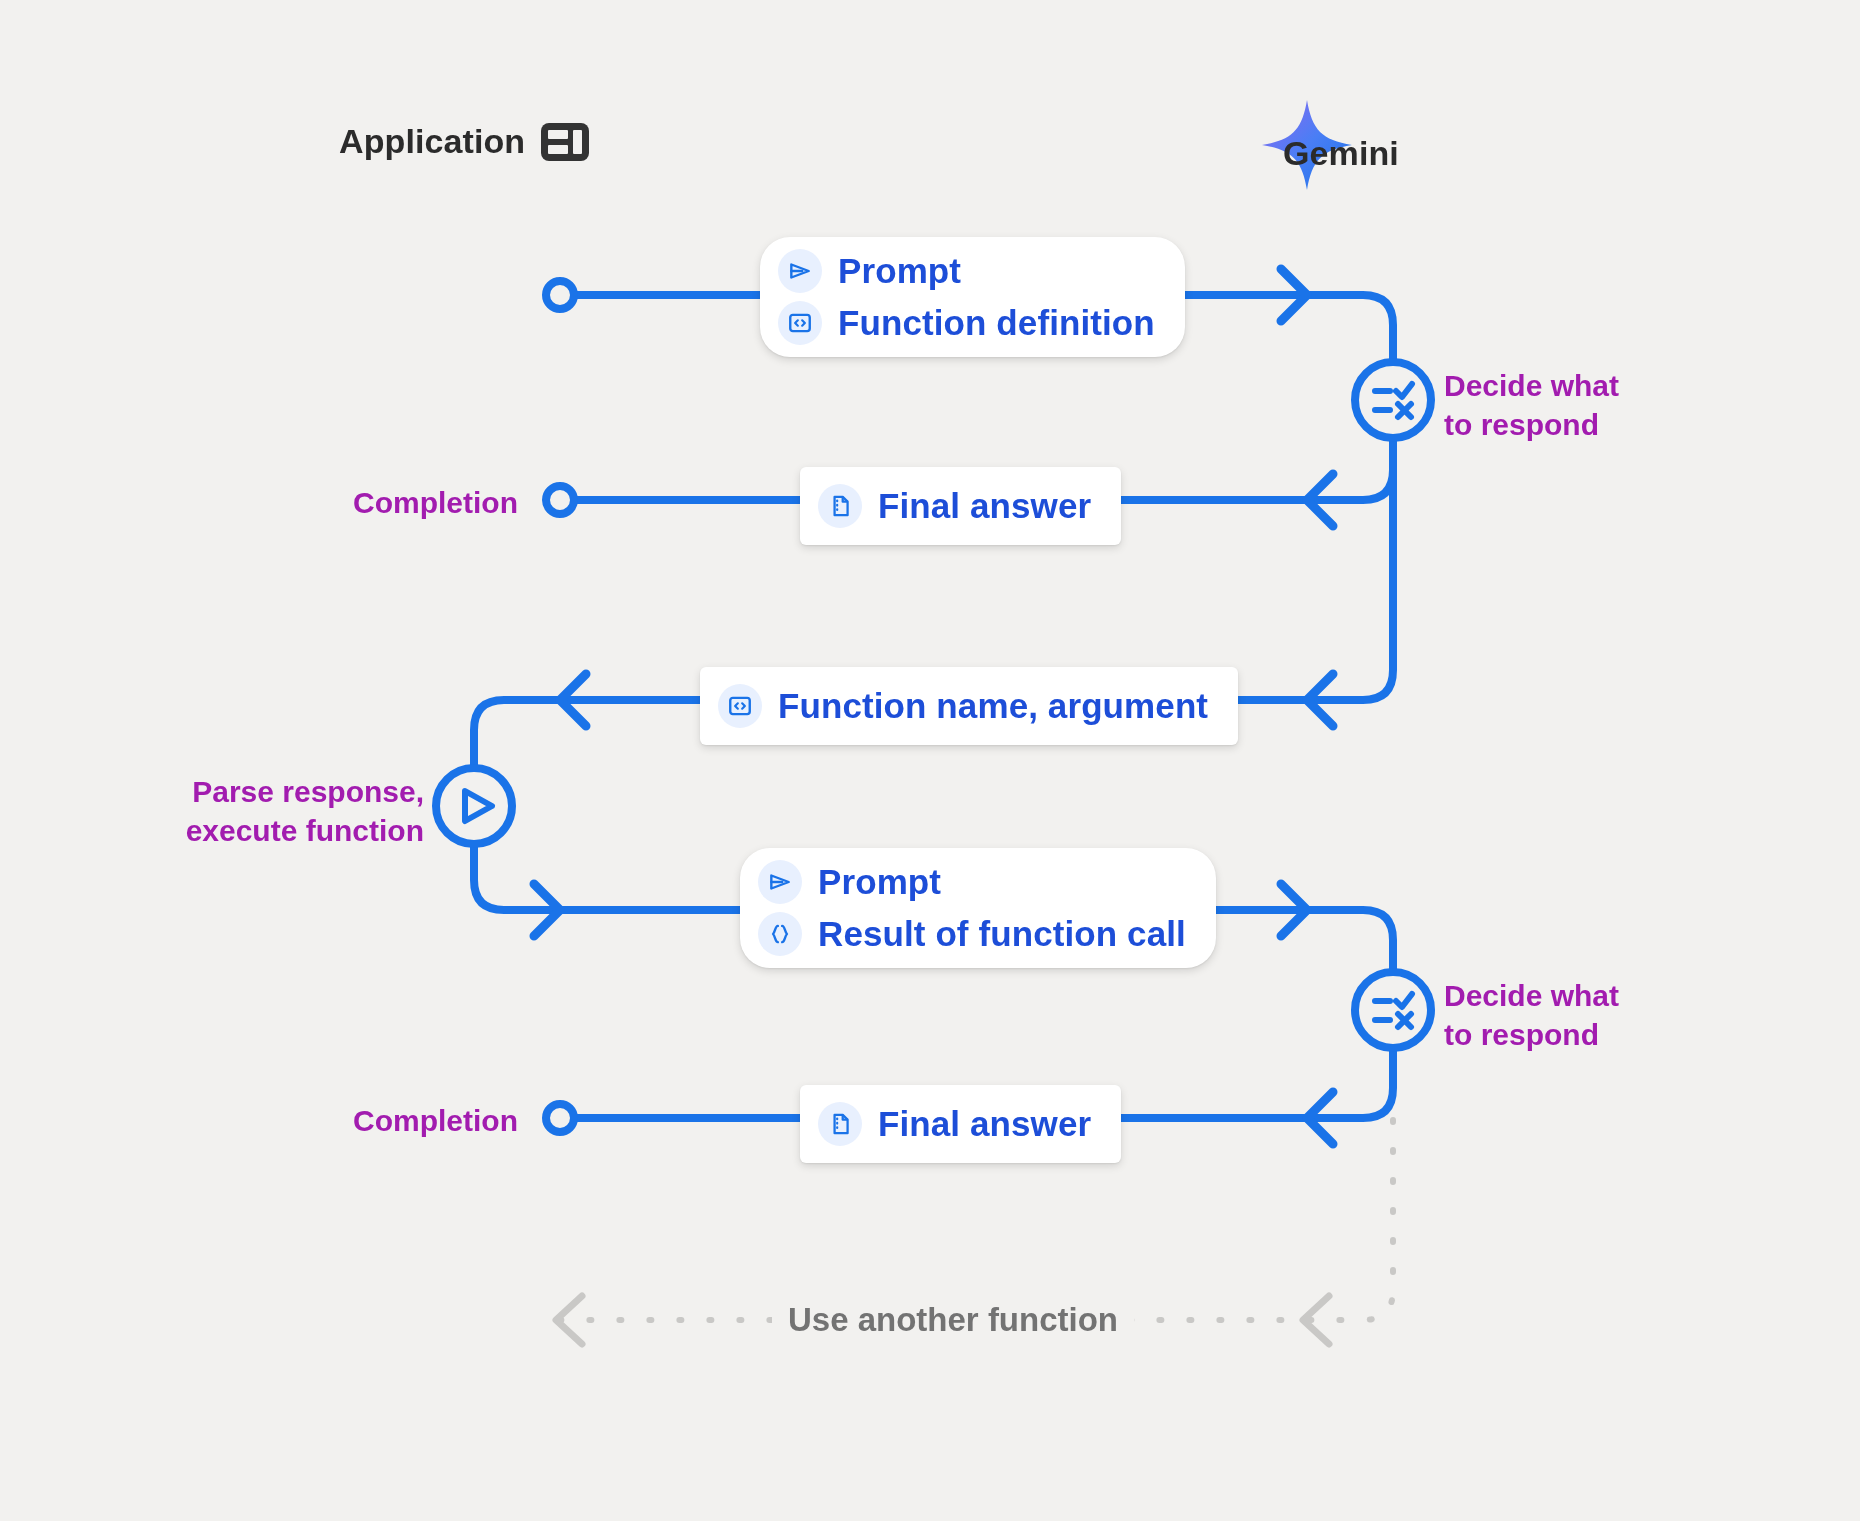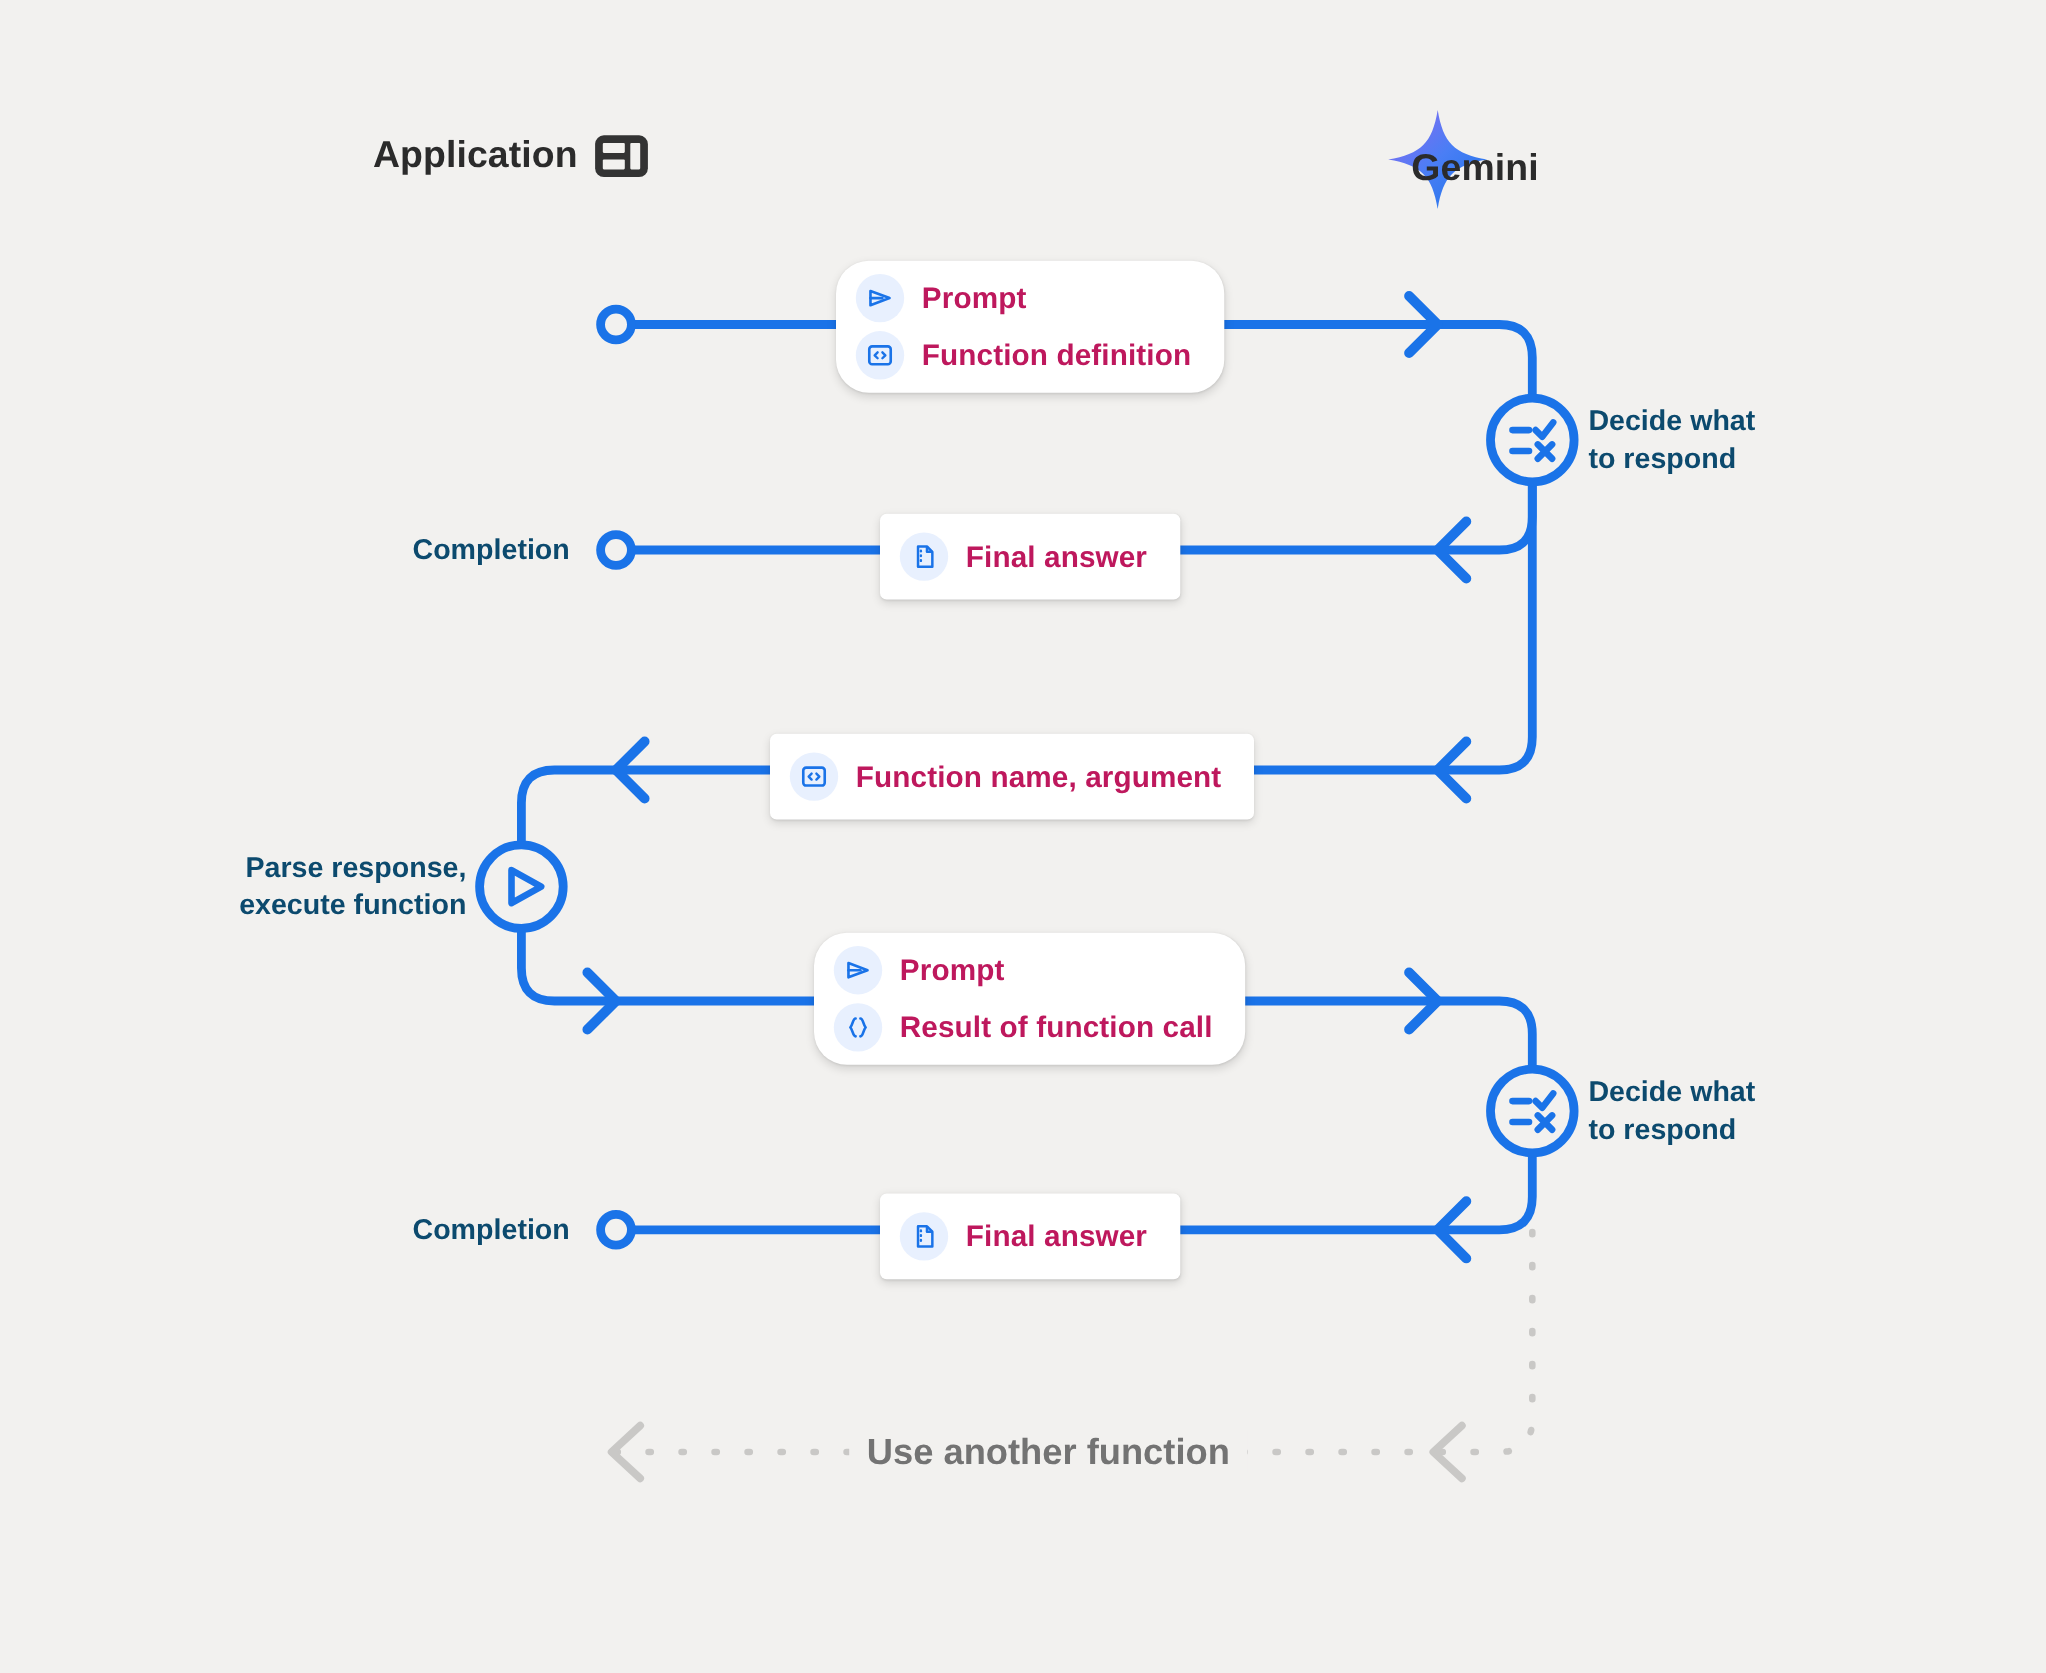--- a/index.html
+++ b/index.html
@@ -28,29 +28,29 @@
 
   
   .card {
     position:absolute; background:#ffffff; border-radius:6px;
     box-shadow:0 3px 9px rgba(0,0,0,.13), 0 1px 2px rgba(0,0,0,.07);
     display:flex; flex-direction:column; justify-content:center;
     padding:13px 30px 13px 18px; z-index:5;
   }
   .card.one { border-radius:30px; padding:8px 30px 8px 18px; }
   .row { display:flex; align-items:center; gap:16px; height:52px; }
-  .row .lbl { font-size:27px; color:#be185d; white-space:nowrap; letter-spacing:.1px; }
+  .row .lbl { font-size:35px; color:#1d4ed8; white-space:nowrap; letter-spacing:.1px; }
   .glyph {
     width:44px; height:44px; border-radius:50%; background:#e8f0fe;
     display:flex; align-items:center; justify-content:center; flex:0 0 44px;
   }
   .glyph svg { display:block; }
 
   
-  .side { position:absolute; color:#0c4a6e; font-size:26px; line-height:1.3; white-space:nowrap; }
+  .side { position:absolute; color:#a21caf; font-size:30px; line-height:1.3; white-space:nowrap; }
   .side.r { text-align:left; }
   .side.l { text-align:right; }
 
   .flow-label {
     position:absolute; font-size:33px; color:#737373; background:#f2f1ef;
     padding:0 16px; white-space:nowrap;
   }
 </style>
 </head>
 <body>

